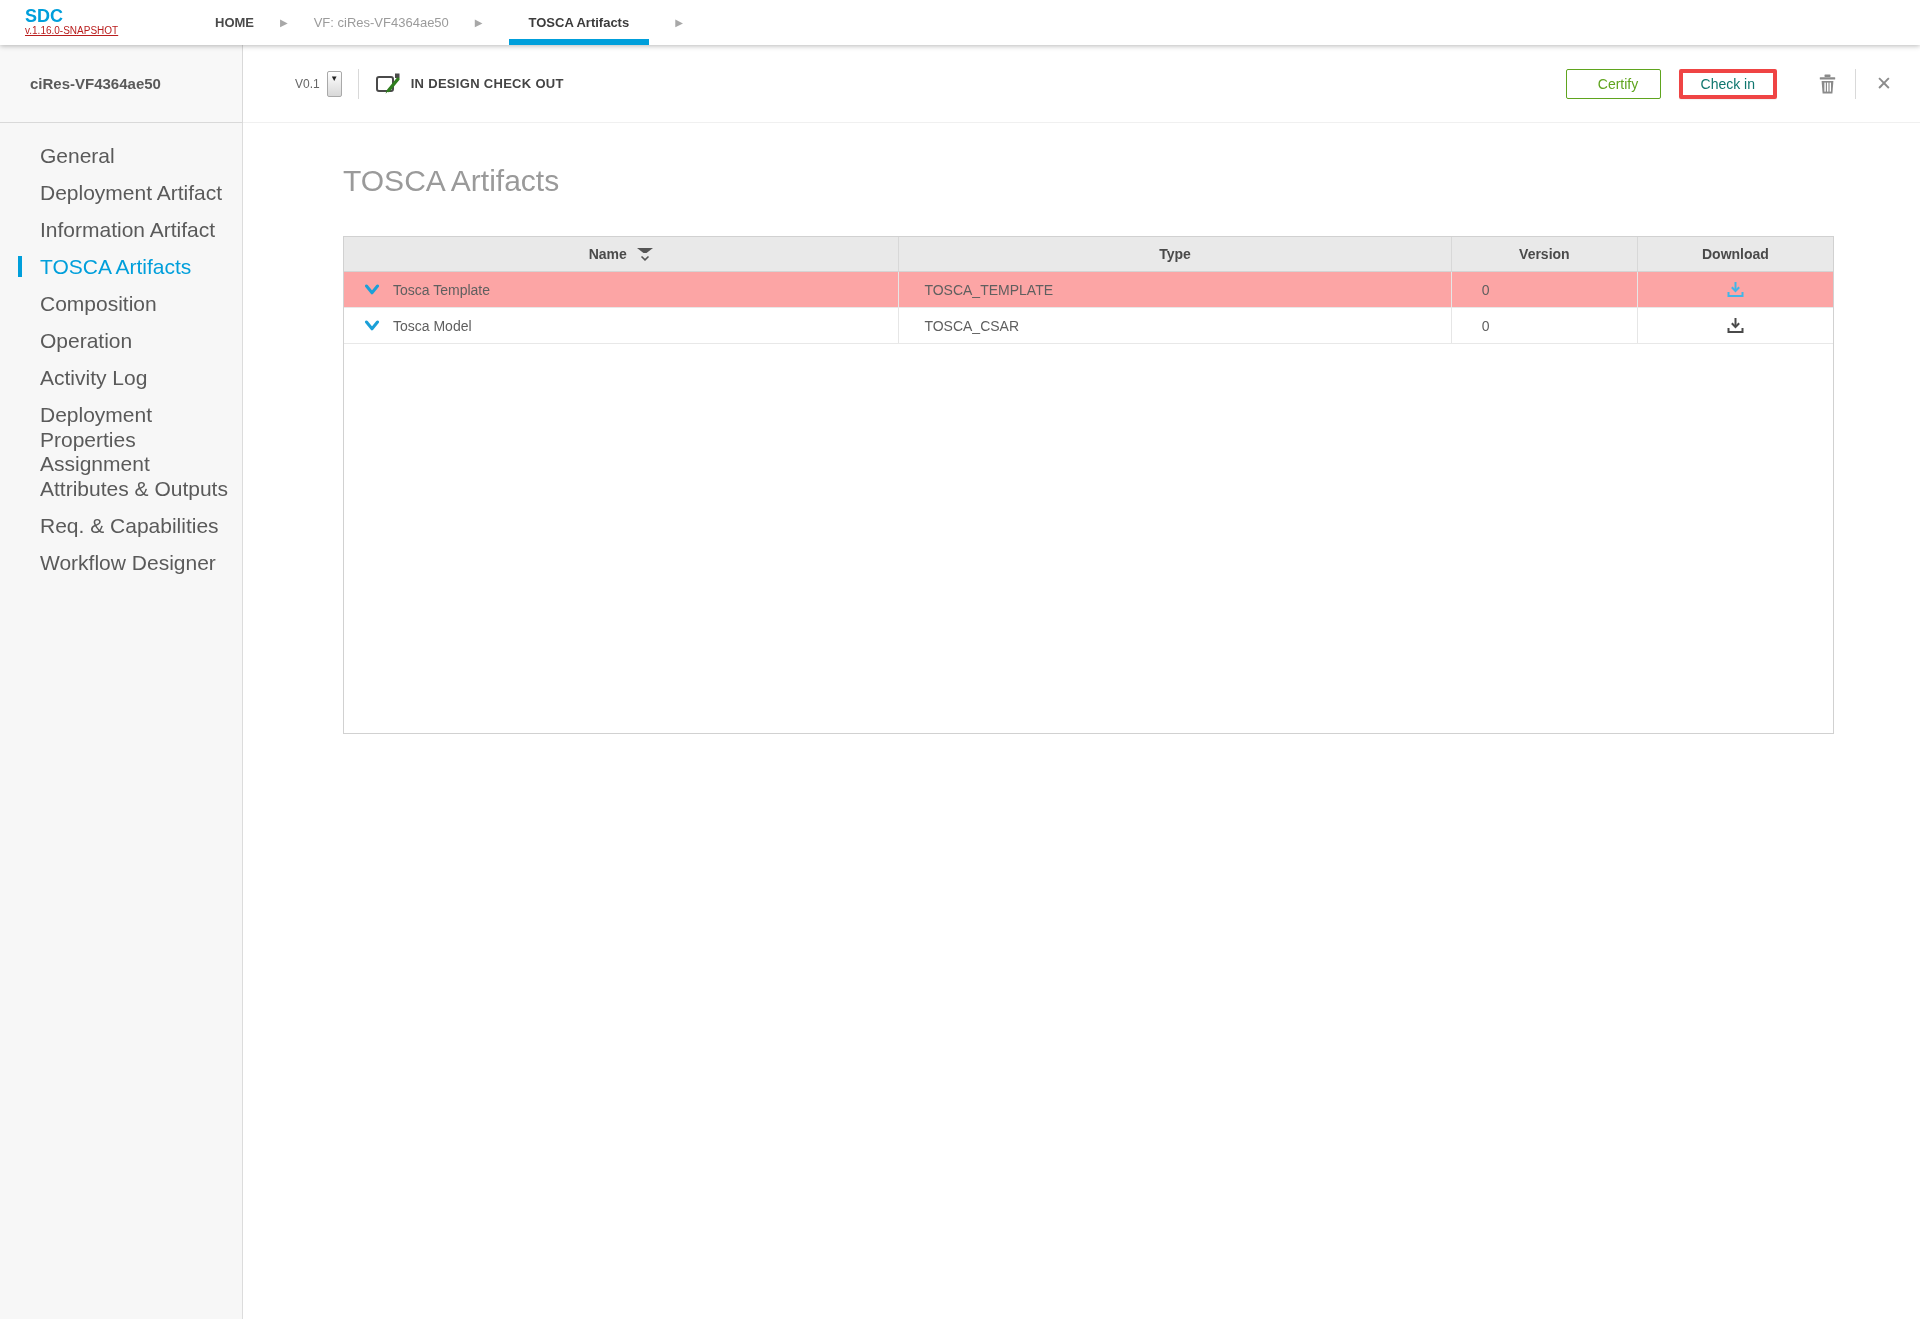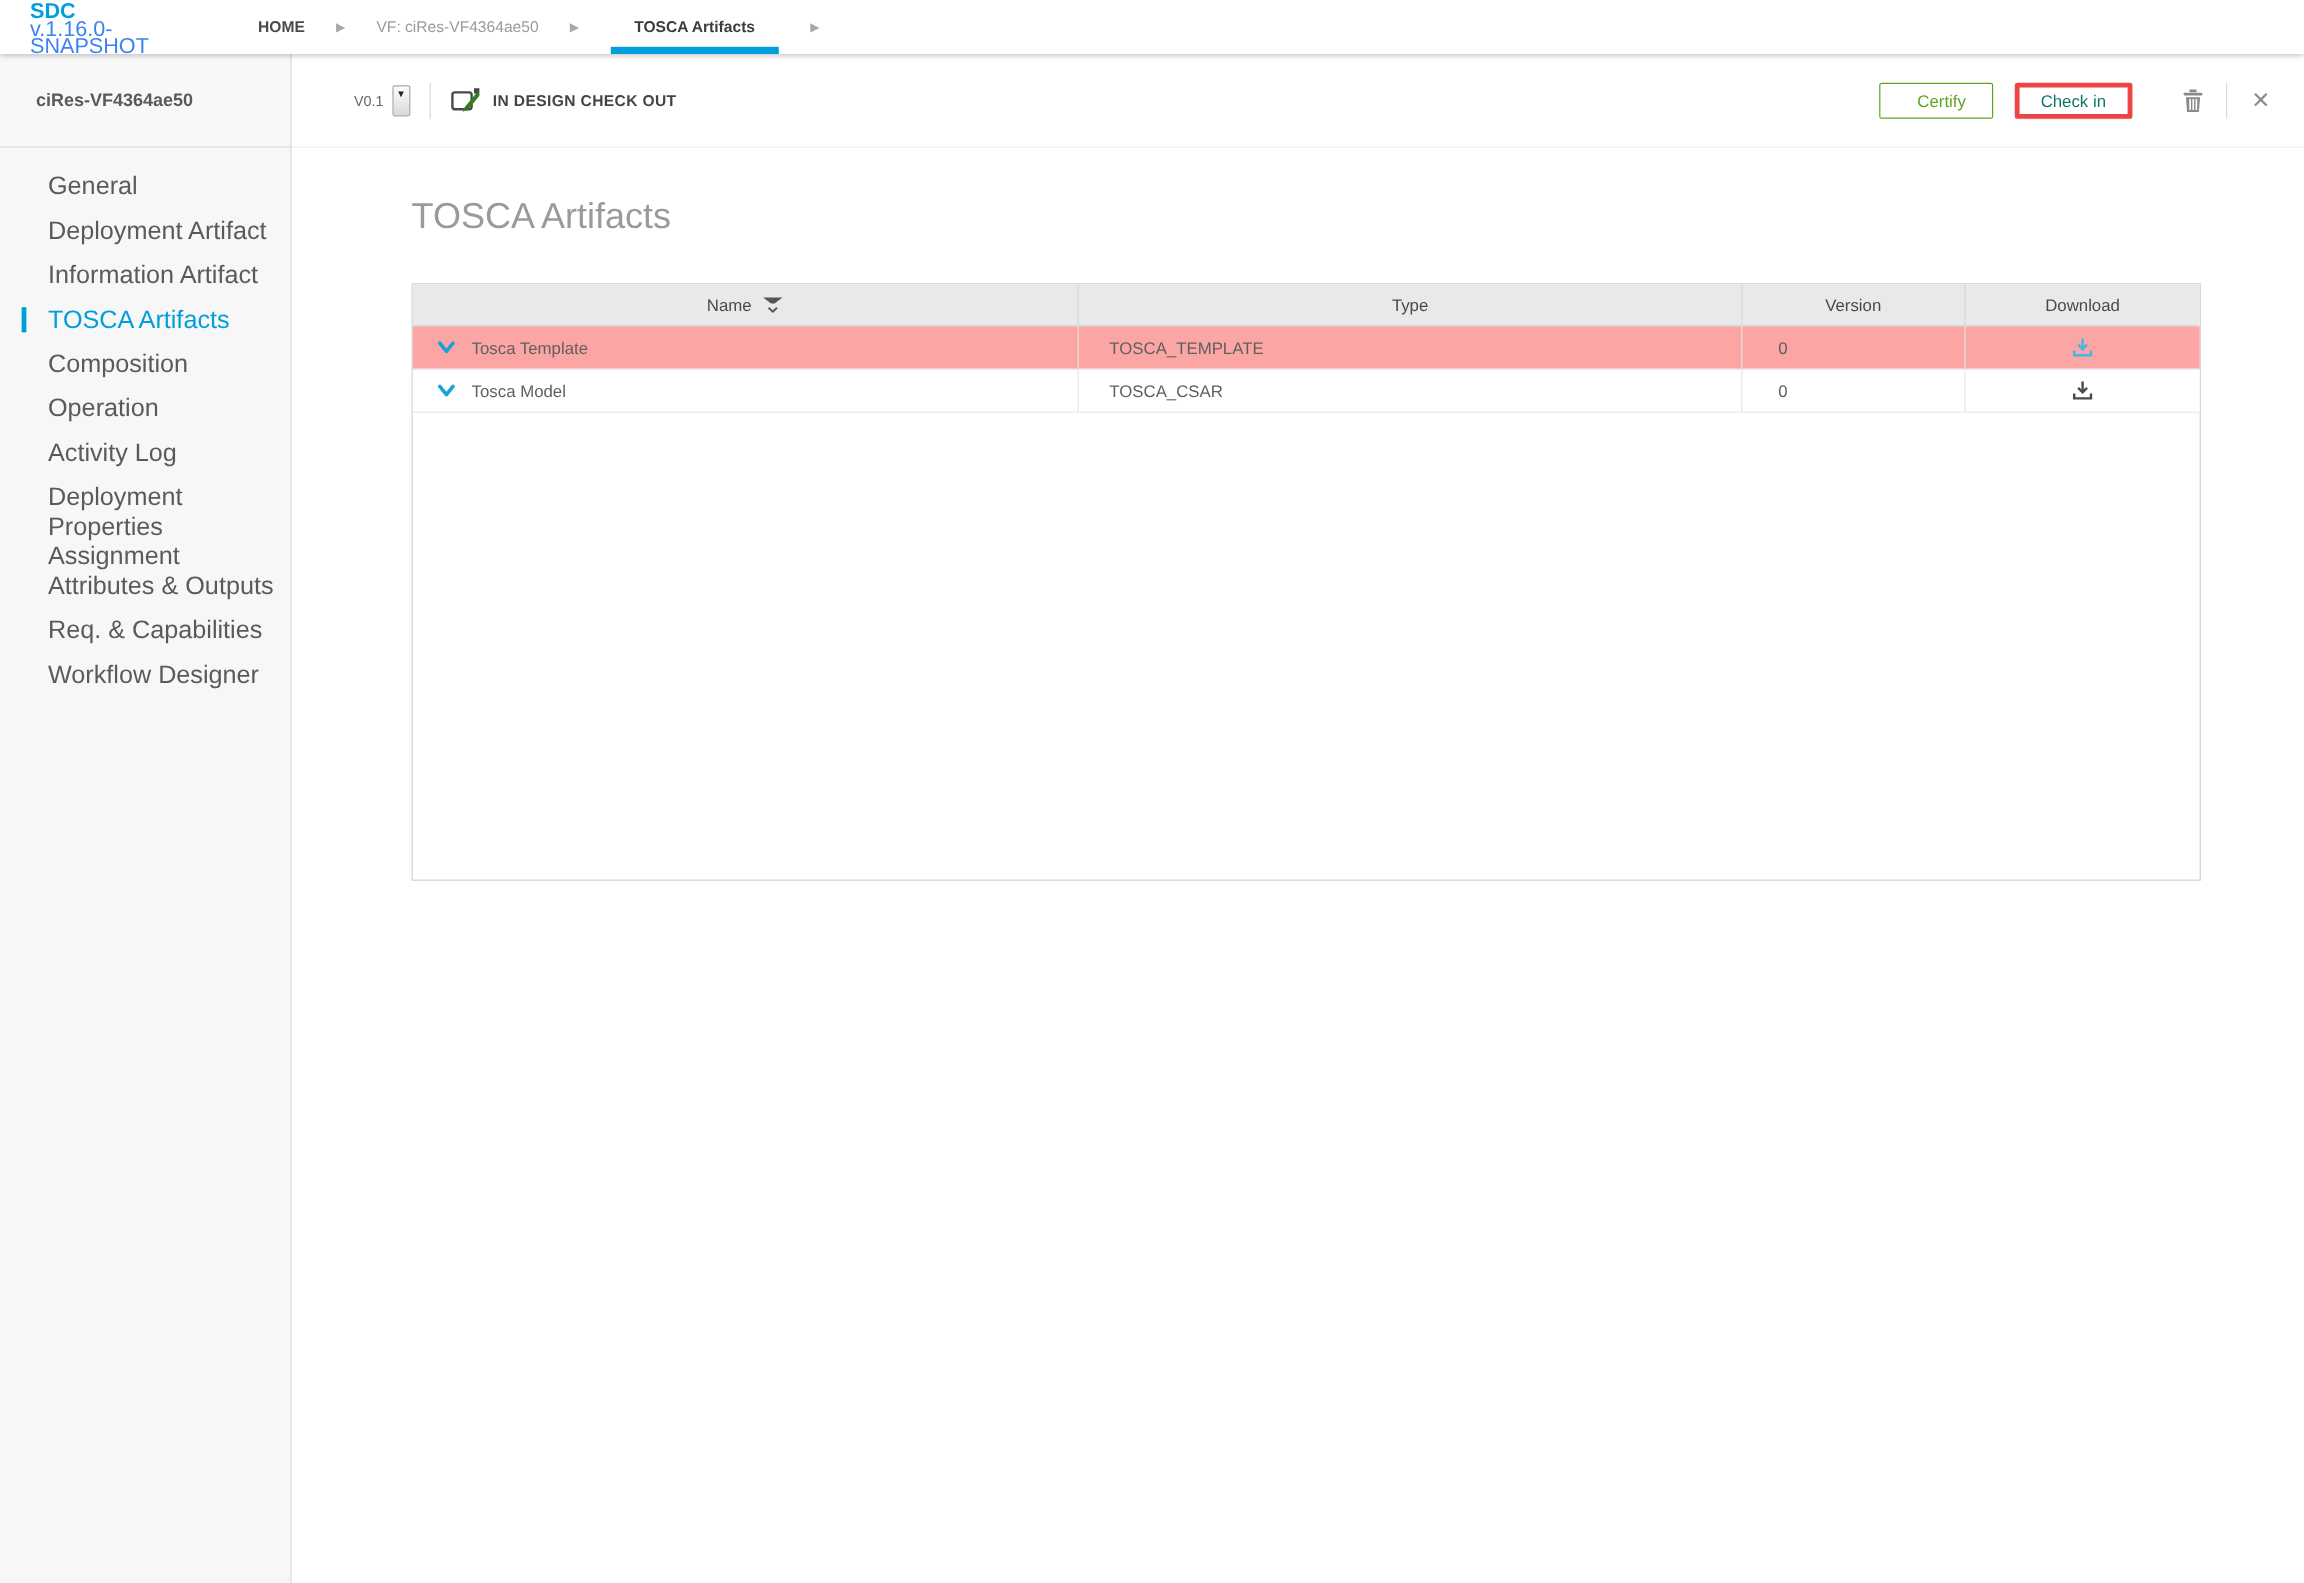--- a/index.html
+++ b/index.html
@@ -2,21 +2,21 @@
 <html><head>
 <meta charset="utf-8">
 <style>
   * { margin:0; padding:0; box-sizing:border-box; }
   html,body { width:1920px; height:1319px; background:#fff; font-family:"Liberation Sans", sans-serif; overflow:hidden; }
 
   
   .topbar { height:45px; background:#fff; display:flex; align-items:stretch; position:relative; z-index:20; box-shadow:0 1px 5px rgba(0,0,0,0.28); }
   .logo { margin-left:25px; width:150px; display:flex; flex-direction:column; justify-content:center; cursor:pointer; }
   .logo-title { color:#009fdb; font-weight:700; font-size:18px; line-height:16px; }
-  .logo-version { color:#3b82f6; font-size:18px; line-height:14px; }
+  .logo-version { color:#b91c1c; font-size:10px; line-height:14px;text-decoration:underline; }
   .breadcrumbs { display:flex; align-items:stretch; margin-left:40px; }
   .crumb { display:flex; align-items:center; font-size:13px; color:#4a4a4a; font-weight:600; cursor:pointer; position:relative; }
   .crumb.dim { color:#9b9b9b; font-weight:400; }
   .crumb.active { color:#3c3c3c; font-weight:600; padding:0 20px; }
   .crumb-underline { position:absolute; left:0; right:0; bottom:0; height:6px; background:#009fdb; }
   .crumb-arrow { display:flex; align-items:center; font-size:10px; color:#a8a8a8; margin:0 26px; }
 
   
   .subheader { height:78px; display:flex; background:#fff; position:relative; z-index:10; }
   .sidebar-head { width:243px; min-width:243px; background:#f8f8f8; border-right:1px solid #d9d9d9; border-bottom:1px solid #d9d9d9; display:flex; align-items:center; padding-left:30px; font-size:15px; font-weight:700; color:#5a5a5a; }
@@ -40,21 +40,21 @@
   .side-item { height:37px; display:flex; align-items:center; padding-left:40px; font-size:21px; color:#5a5a5a; cursor:pointer; position:relative; }
   .side-item.active { color:#009fdb; }
   .side-bar-mark { position:absolute; left:18px; top:8px; width:4px; height:21px; background:#009fdb; }
 
   .main { flex:1; padding:40px 86px 0 100px; }
   .page-title { font-size:30px; font-weight:300; color:#9a9a9a; line-height:36px; margin-bottom:37px; }
 
   
   .table-wrap { border:1px solid #d1d1d1; height:498px; background:#fff; }
   .thead { display:flex; height:35px; background:#e9e9e9; border-bottom:1px solid #d4d4d4; }
-  .th { display:flex; align-items:center; justify-content:center; font-size:14px; font-weight:400; color:#4a4a4a; border-right:1px solid #d8d8d8; cursor:pointer; }
+  .th { display:flex; align-items:center; justify-content:center; font-size:14px; font-weight:700; color:#4a4a4a; border-right:1px solid #d8d8d8; cursor:pointer; }
   .th:last-child { border-right:none; }
   .col-name { width:37.3%; } .col-type { width:37.1%; } .col-version { width:12.5%; } .col-download { width:13.1%; }
   .sort-icon { margin-left:9px; display:flex; }
   .trow { display:flex; height:36px; border-bottom:1px solid #e8e8e8; background:#fff; }
   .trow.shaded { background:#fca5a5; }
   .td { display:flex; align-items:center; font-size:14px; color:#5f5f5f; border-right:1px solid #e6e6e6; }
   .td:last-child { border-right:none; }
   .td.name { padding-left:20px; gap:13px; }
   .td.type { padding-left:25px; }
   .td.version { padding-left:30px; }

